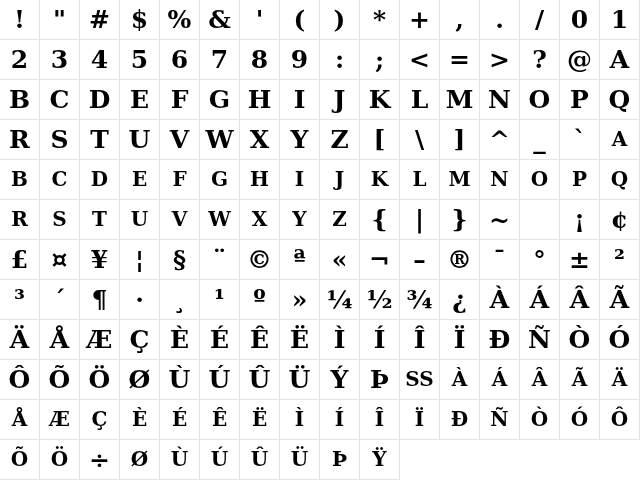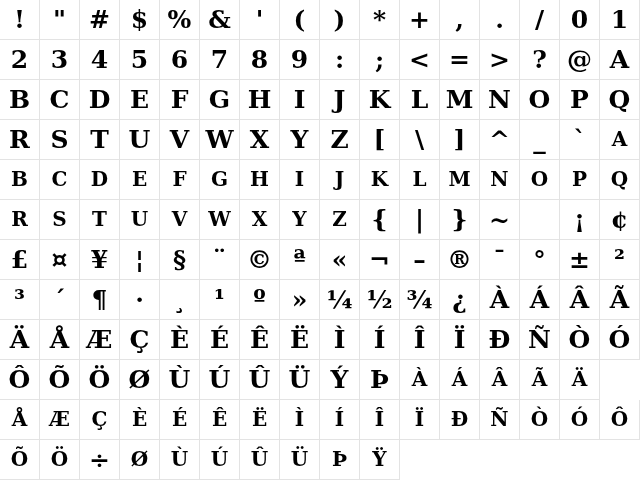--- a/index.html
+++ b/index.html
@@ -212,20 +212,21 @@
       <div class="glyph-cell" style="border-color: rgb(227, 227, 227);">Ô</div>
       <div class="glyph-cell" style="border-color: rgb(227, 227, 227);">Õ</div>
       <div class="glyph-cell" style="border-color: rgb(227, 227, 227);">Ö</div>
       <div class="glyph-cell" style="border-color: rgb(227, 227, 227);">Ø</div>
       <div class="glyph-cell" style="border-color: rgb(227, 227, 227);">Ù</div>
       <div class="glyph-cell" style="border-color: rgb(227, 227, 227);">Ú</div>
       <div class="glyph-cell" style="border-color: rgb(227, 227, 227);">Û</div>
       <div class="glyph-cell" style="border-color: rgb(227, 227, 227);">Ü</div>
       <div class="glyph-cell" style="border-color: rgb(227, 227, 227);">Ý</div>
       <div class="glyph-cell" style="border-color: rgb(227, 227, 227);">Þ</div>
+      <div class="glyph-cell small" style="border-color: rgb(227, 227, 227);">SS</div>
       <div class="glyph-cell small" style="border-color: rgb(227, 227, 227);">À</div>
       <div class="glyph-cell small" style="border-color: rgb(227, 227, 227);">Á</div>
       <div class="glyph-cell small" style="border-color: rgb(227, 227, 227);">Â</div>
       <div class="glyph-cell small" style="border-color: rgb(227, 227, 227);">Ã</div>
       <div class="glyph-cell small" style="border-color: rgb(227, 227, 227);">Ä</div>
     </div>
     <div class="glyph-row">
       <div class="glyph-cell small" style="border-color: rgb(227, 227, 227);">Å</div>
       <div class="glyph-cell small" style="border-color: rgb(227, 227, 227);">Æ</div>
       <div class="glyph-cell small" style="border-color: rgb(227, 227, 227);">Ç</div>

